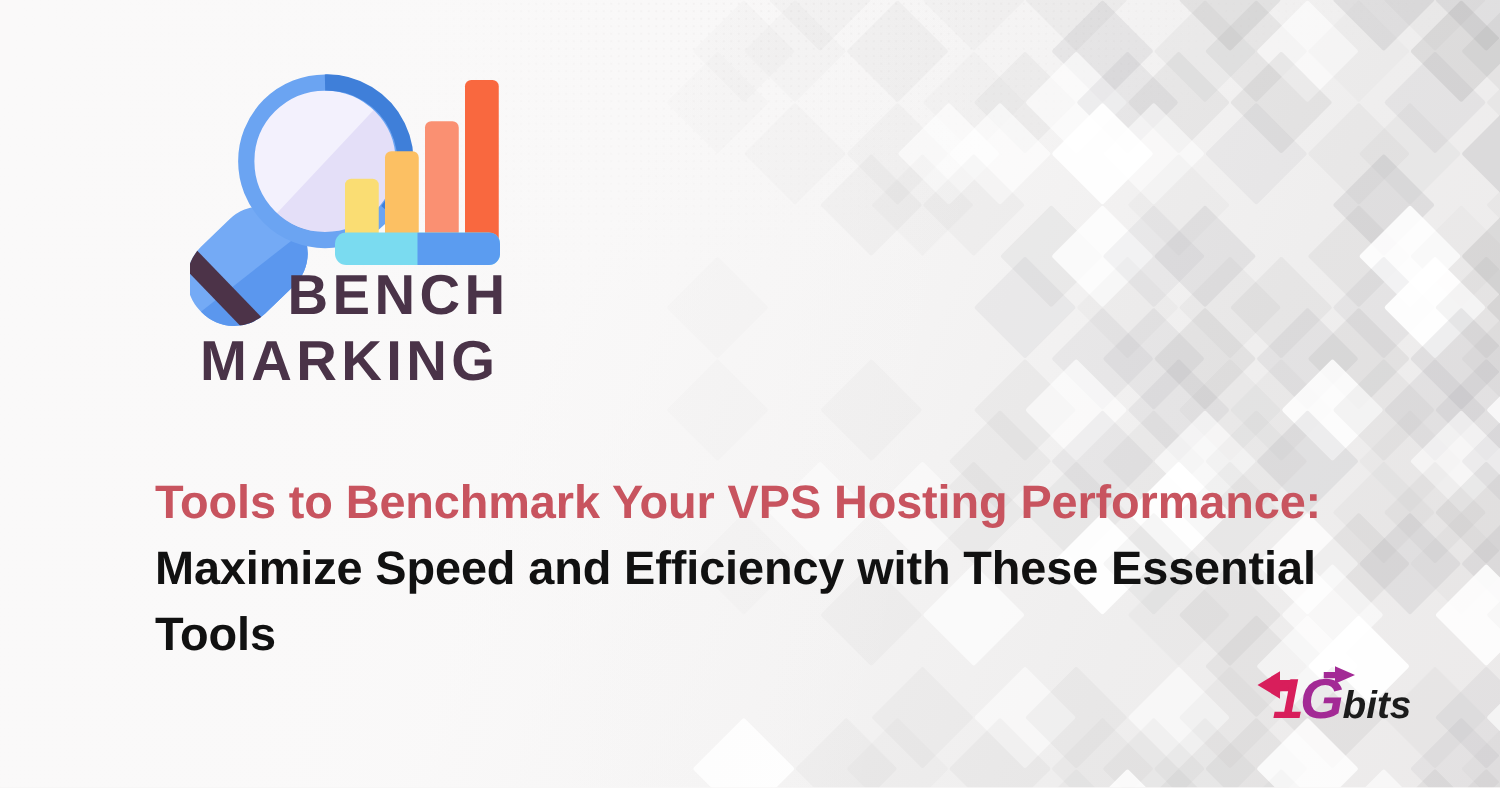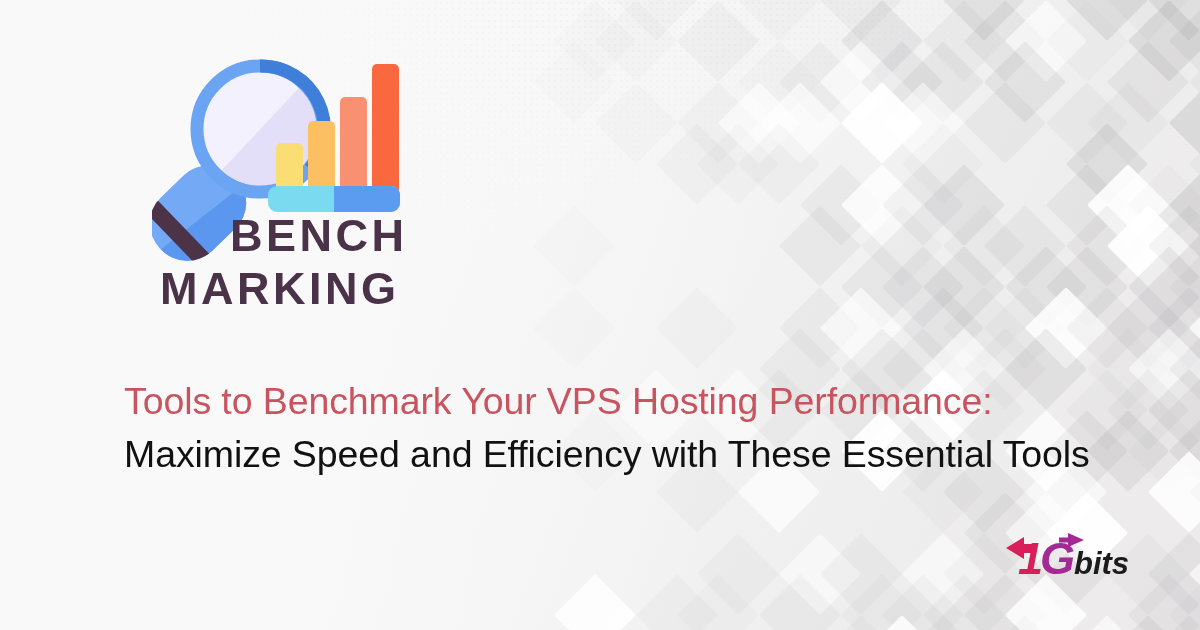--- a/index.html
+++ b/index.html
@@ -78,21 +78,21 @@
   .logo-svg { display: block; width: 262px; height: 258px; }
 
   
   #headline {
     position: absolute;
     left: 124px;
     top: 350px;
     width: 1030px;
     font-size: 37.5px;
     line-height: 53px;
-    font-weight: normal;
+    font-weight: bold;
     letter-spacing: -0.1px;
     color: #111111;
   }
   .accent { color: #c8545f; }
 
   
   #brand {
     position: absolute;
     right: 60px;
     bottom: 48px;

